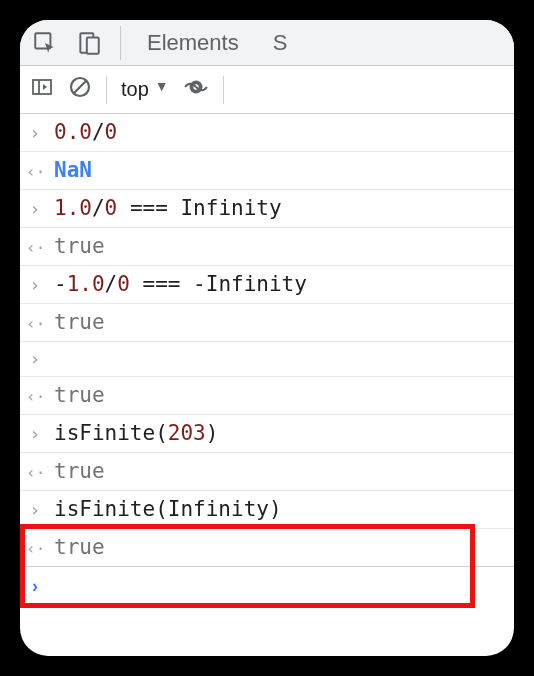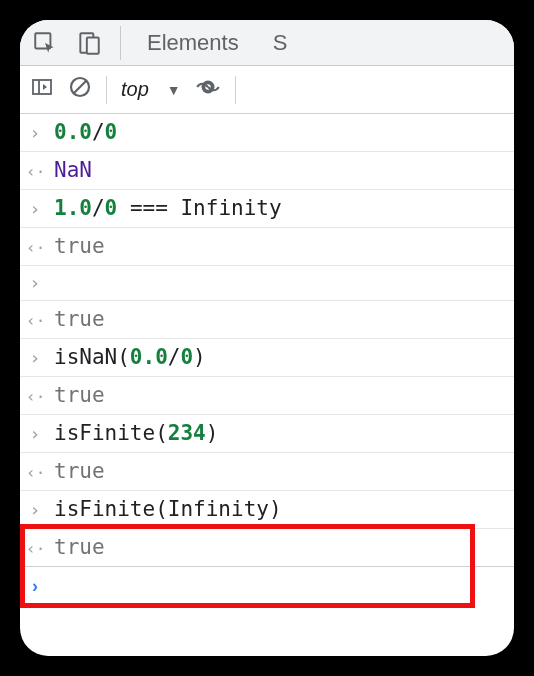--- a/index.html
+++ b/index.html
@@ -69,25 +69,23 @@
     font-size: 20px;
     color: #5f6368;
   }
   .toolbar .sep {
     width: 1px;
     height: 28px;
     background: #d0d0d0;
   }
   .toolbar .ctx {
     display: flex;
-    align-items: center;
-    gap: 18px;
+    gap: 6px;
     cursor: pointer;
     color: #202124;
-    font-style: italic;
   }
   .toolbar .filter {
     flex: 1;
     border: 1px solid #d0d0d0;
     background: #fff;
     height: 32px;
     padding: 0 10px;
     font-size: 20px;
     font-family: inherit;
     color: #202124;
@@ -110,23 +108,23 @@
   .row.last { border-bottom: 1px solid #d0d0d0; }
   .gutter {
     width: 18px;
     color: #9aa0a6;
     font-size: 18px;
     text-align: center;
     flex-shrink: 0;
     user-select: none;
   }
   .gutter.out { font-size: 16px; }
-  .tok-num { color: #15803d; font-weight: bold; }
+  .tok-num { color: #7f1d1d; }
   .tok-bool { color: #737373; }
-  .tok-nan { color: #4c1d95; font-weight: 400; }
+  .tok-nan { color: #3b82f6; font-weight: 700; }
   .tok-plain { color: #202124; }
   .prompt-row {
     display: flex;
     align-items: center;
     padding: 8px 10px 8px 6px;
     gap: 10px;
   }
   .prompt-row .gutter { color: #367cf1; font-weight: 600; }
   .prompt-input {
     flex: 1;
@@ -197,25 +195,25 @@
       </svg>
     </span>
     <div class="sep"></div>
   </div>
 
   <div class="console" id="console-list">
       <div class="row"><span class="gutter">›</span><span><span class="tok-num">0.0</span><span class="tok-plain">/</span><span class="tok-num">0</span></span></div>
       <div class="row"><span class="gutter out">‹·</span><span><span class="tok-nan">NaN</span></span></div>
       <div class="row"><span class="gutter">›</span><span><span class="tok-num">1.0</span><span class="tok-plain">/</span><span class="tok-num">0</span><span class="tok-plain"> === Infinity</span></span></div>
       <div class="row"><span class="gutter out">‹·</span><span><span class="tok-bool">true</span></span></div>
+      <div class="row"><span class="gutter">›</span><span><span class="tok-plain">-</span><span class="tok-num">1.0</span><span class="tok-plain">/</span><span class="tok-num">0</span><span class="tok-plain"> === -Infinity</span></span></div>
+      <div class="row"><span class="gutter out">‹·</span><span><span class="tok-bool">true</span></span></div>
       <div class="row"><span class="gutter">›</span></div>
       <div class="row"><span class="gutter out">‹·</span><span><span class="tok-bool">true</span></span></div>
-      <div class="row"><span class="gutter">›</span><span><span class="tok-plain">isNaN(</span><span class="tok-num">0.0</span><span class="tok-plain">/</span><span class="tok-num">0</span><span class="tok-plain">)</span></span></div>
-      <div class="row"><span class="gutter out">‹·</span><span><span class="tok-bool">true</span></span></div>
-      <div class="row"><span class="gutter">›</span><span><span class="tok-plain">isFinite(</span><span class="tok-num">234</span><span class="tok-plain">)</span></span></div>
+      <div class="row"><span class="gutter">›</span><span><span class="tok-plain">isFinite(</span><span class="tok-num">203</span><span class="tok-plain">)</span></span></div>
       <div class="row"><span class="gutter out">‹·</span><span><span class="tok-bool">true</span></span></div>
       <div class="row"><span class="gutter">›</span><span><span class="tok-plain">isFinite(Infinity)</span></span></div>
       <div class="row last"><span class="gutter out">‹·</span><span><span class="tok-bool">true</span></span></div>
     </div>
 
   <div class="prompt-row">
     <span class="gutter">›</span>
     <input class="prompt-input" style="">
   </div>
 

